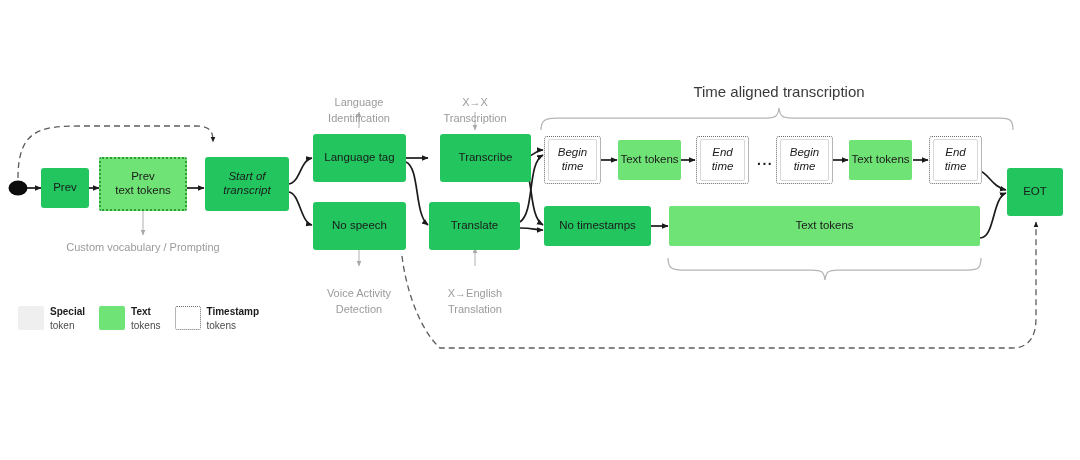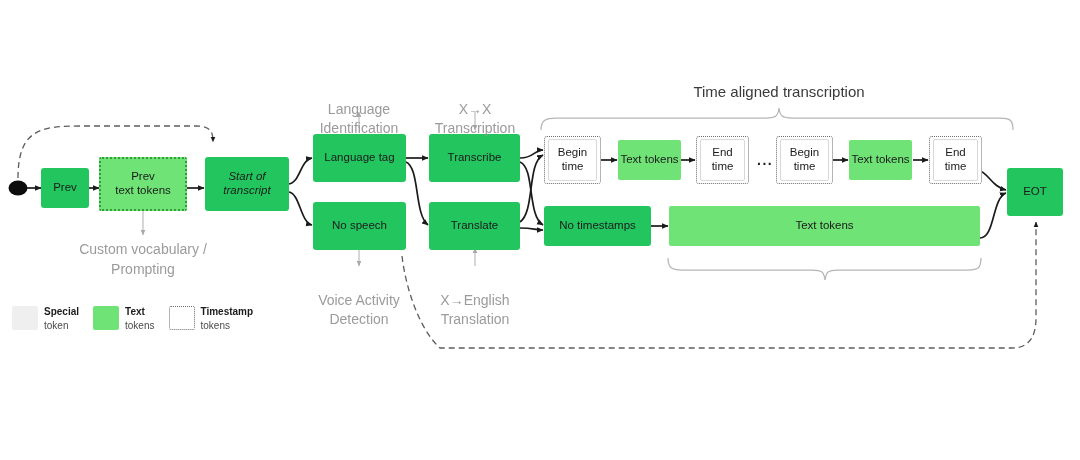--- a/index.html
+++ b/index.html
@@ -45,34 +45,35 @@
   }
   .node.text.dotted {
     border: 2px dotted #2f9e3a;
     background: #6fe375;
   }
   .node.ts {
     background: #ffffff;
     border: 1.6px dotted #6d6d6d;
     border-radius: 3px;
     padding: 3px;
+    font-style: italic;
   }
   .node.ts > .inner {
     width: 100%;
     height: 100%;
     border: 1px solid #d8d8d8;
     border-radius: 2px;
     display: flex;
     align-items: center;
     justify-content: center;
   }
   .anno {
     position: absolute;
     color: #9b9b9b;
-    font-size: 14px;
+    font-size: 11px;
     text-align: center;
     line-height: 1.4;
     z-index: 3;
   }
   .bracket-label {
     position: absolute;
     color: #3a3a3a;
     font-size: 15px;
     text-align: center;
     z-index: 3;
@@ -81,21 +82,21 @@
     position: absolute;
     color: #1b1b1b;
     font-size: 14px;
     letter-spacing: 1.5px;
     font-weight: bold;
     z-index: 3;
   }
   
   #legend {
     position: absolute;
-    left: 12px;
+    left: 18px;
     top: 305px;
     display: flex;
     align-items: flex-start;
     gap: 14px;
     z-index: 4;
   }
   .legend-item {
     display: flex;
     align-items: flex-start;
     gap: 6px;
@@ -199,21 +200,21 @@
   </div>
 
   <div class="node special" style="left:313px; top:134px; width:93px; height:48px;">
     <span>Language tag</span>
   </div>
 
   <div class="node special" style="left:313px; top:202px; width:93px; height:48px;">
     <span>No speech</span>
   </div>
 
-  <div class="node special" style="left:429px; top:134px; width:91px; height:48px;">
+  <div class="node special" style="left:440px; top:134px; width:91px; height:48px;">
     <span>Transcribe</span>
   </div>
 
   <div class="node special" style="left:429px; top:202px; width:91px; height:48px;">
     <span>Translate</span>
   </div>
 
   <div class="node ts" style="left:544px; top:136px; width:57px; height:48px;">
     <span class="inner">
         <span style="white-space:pre-line;">Begin

